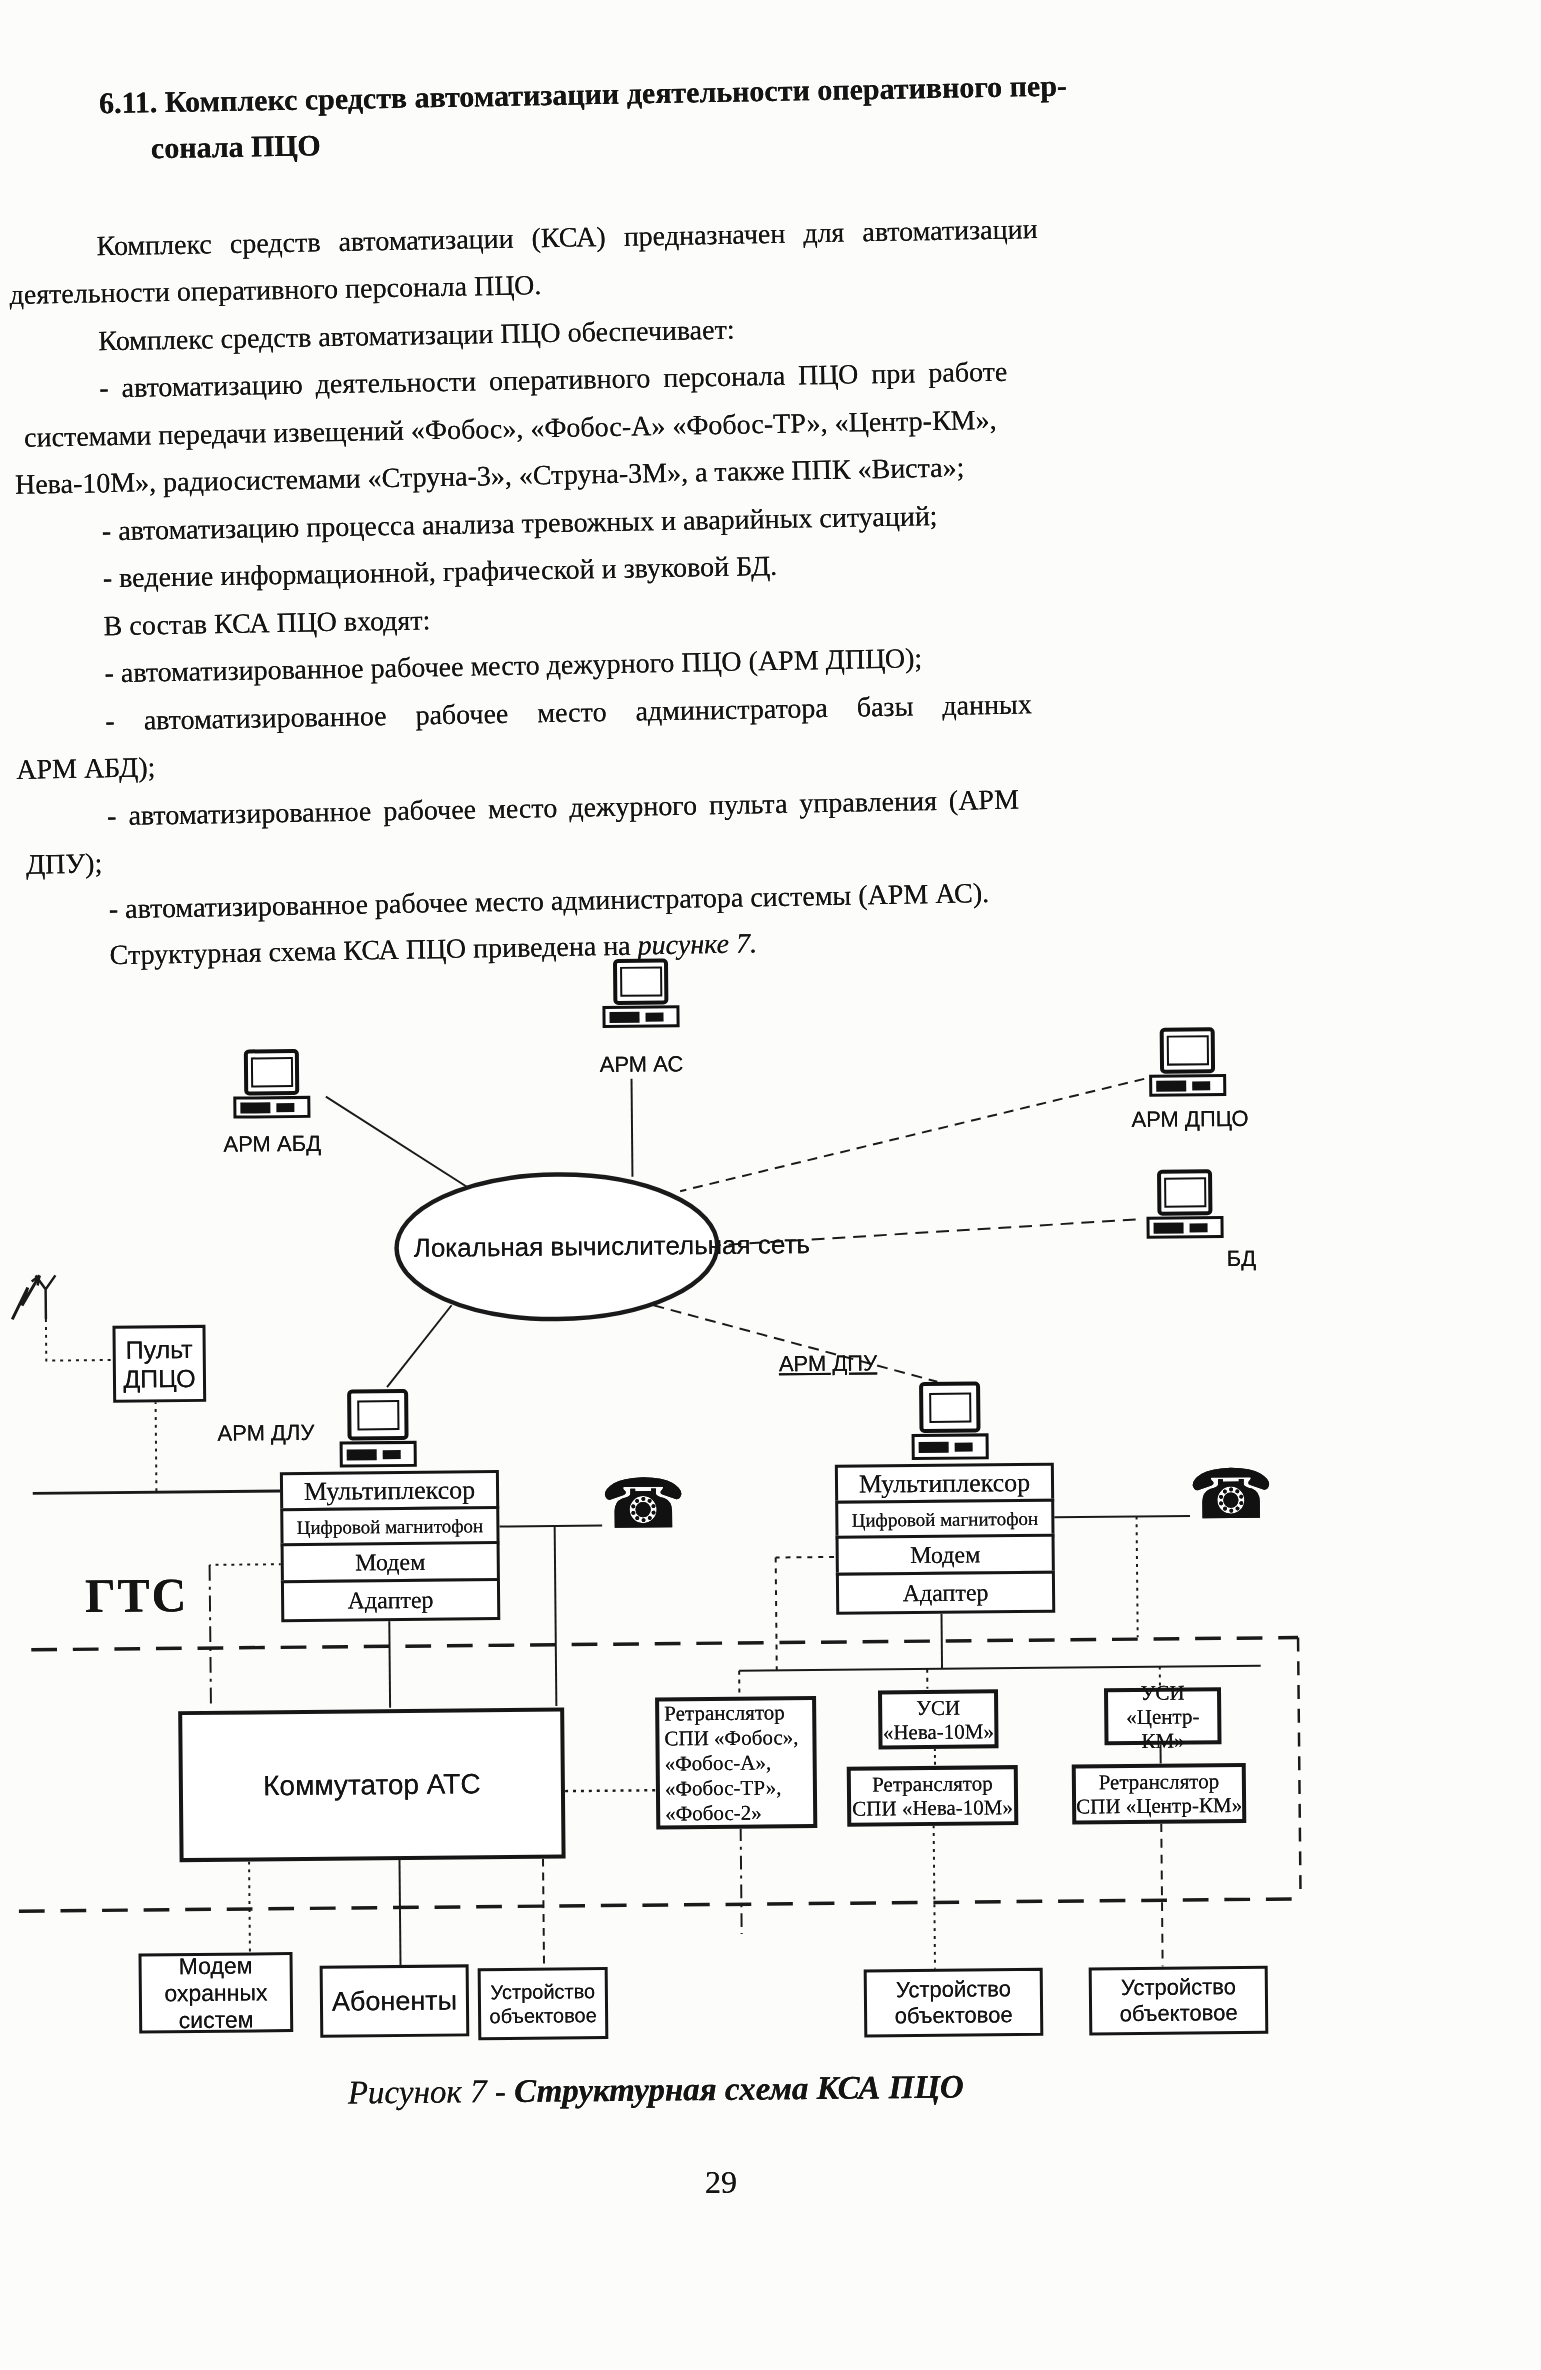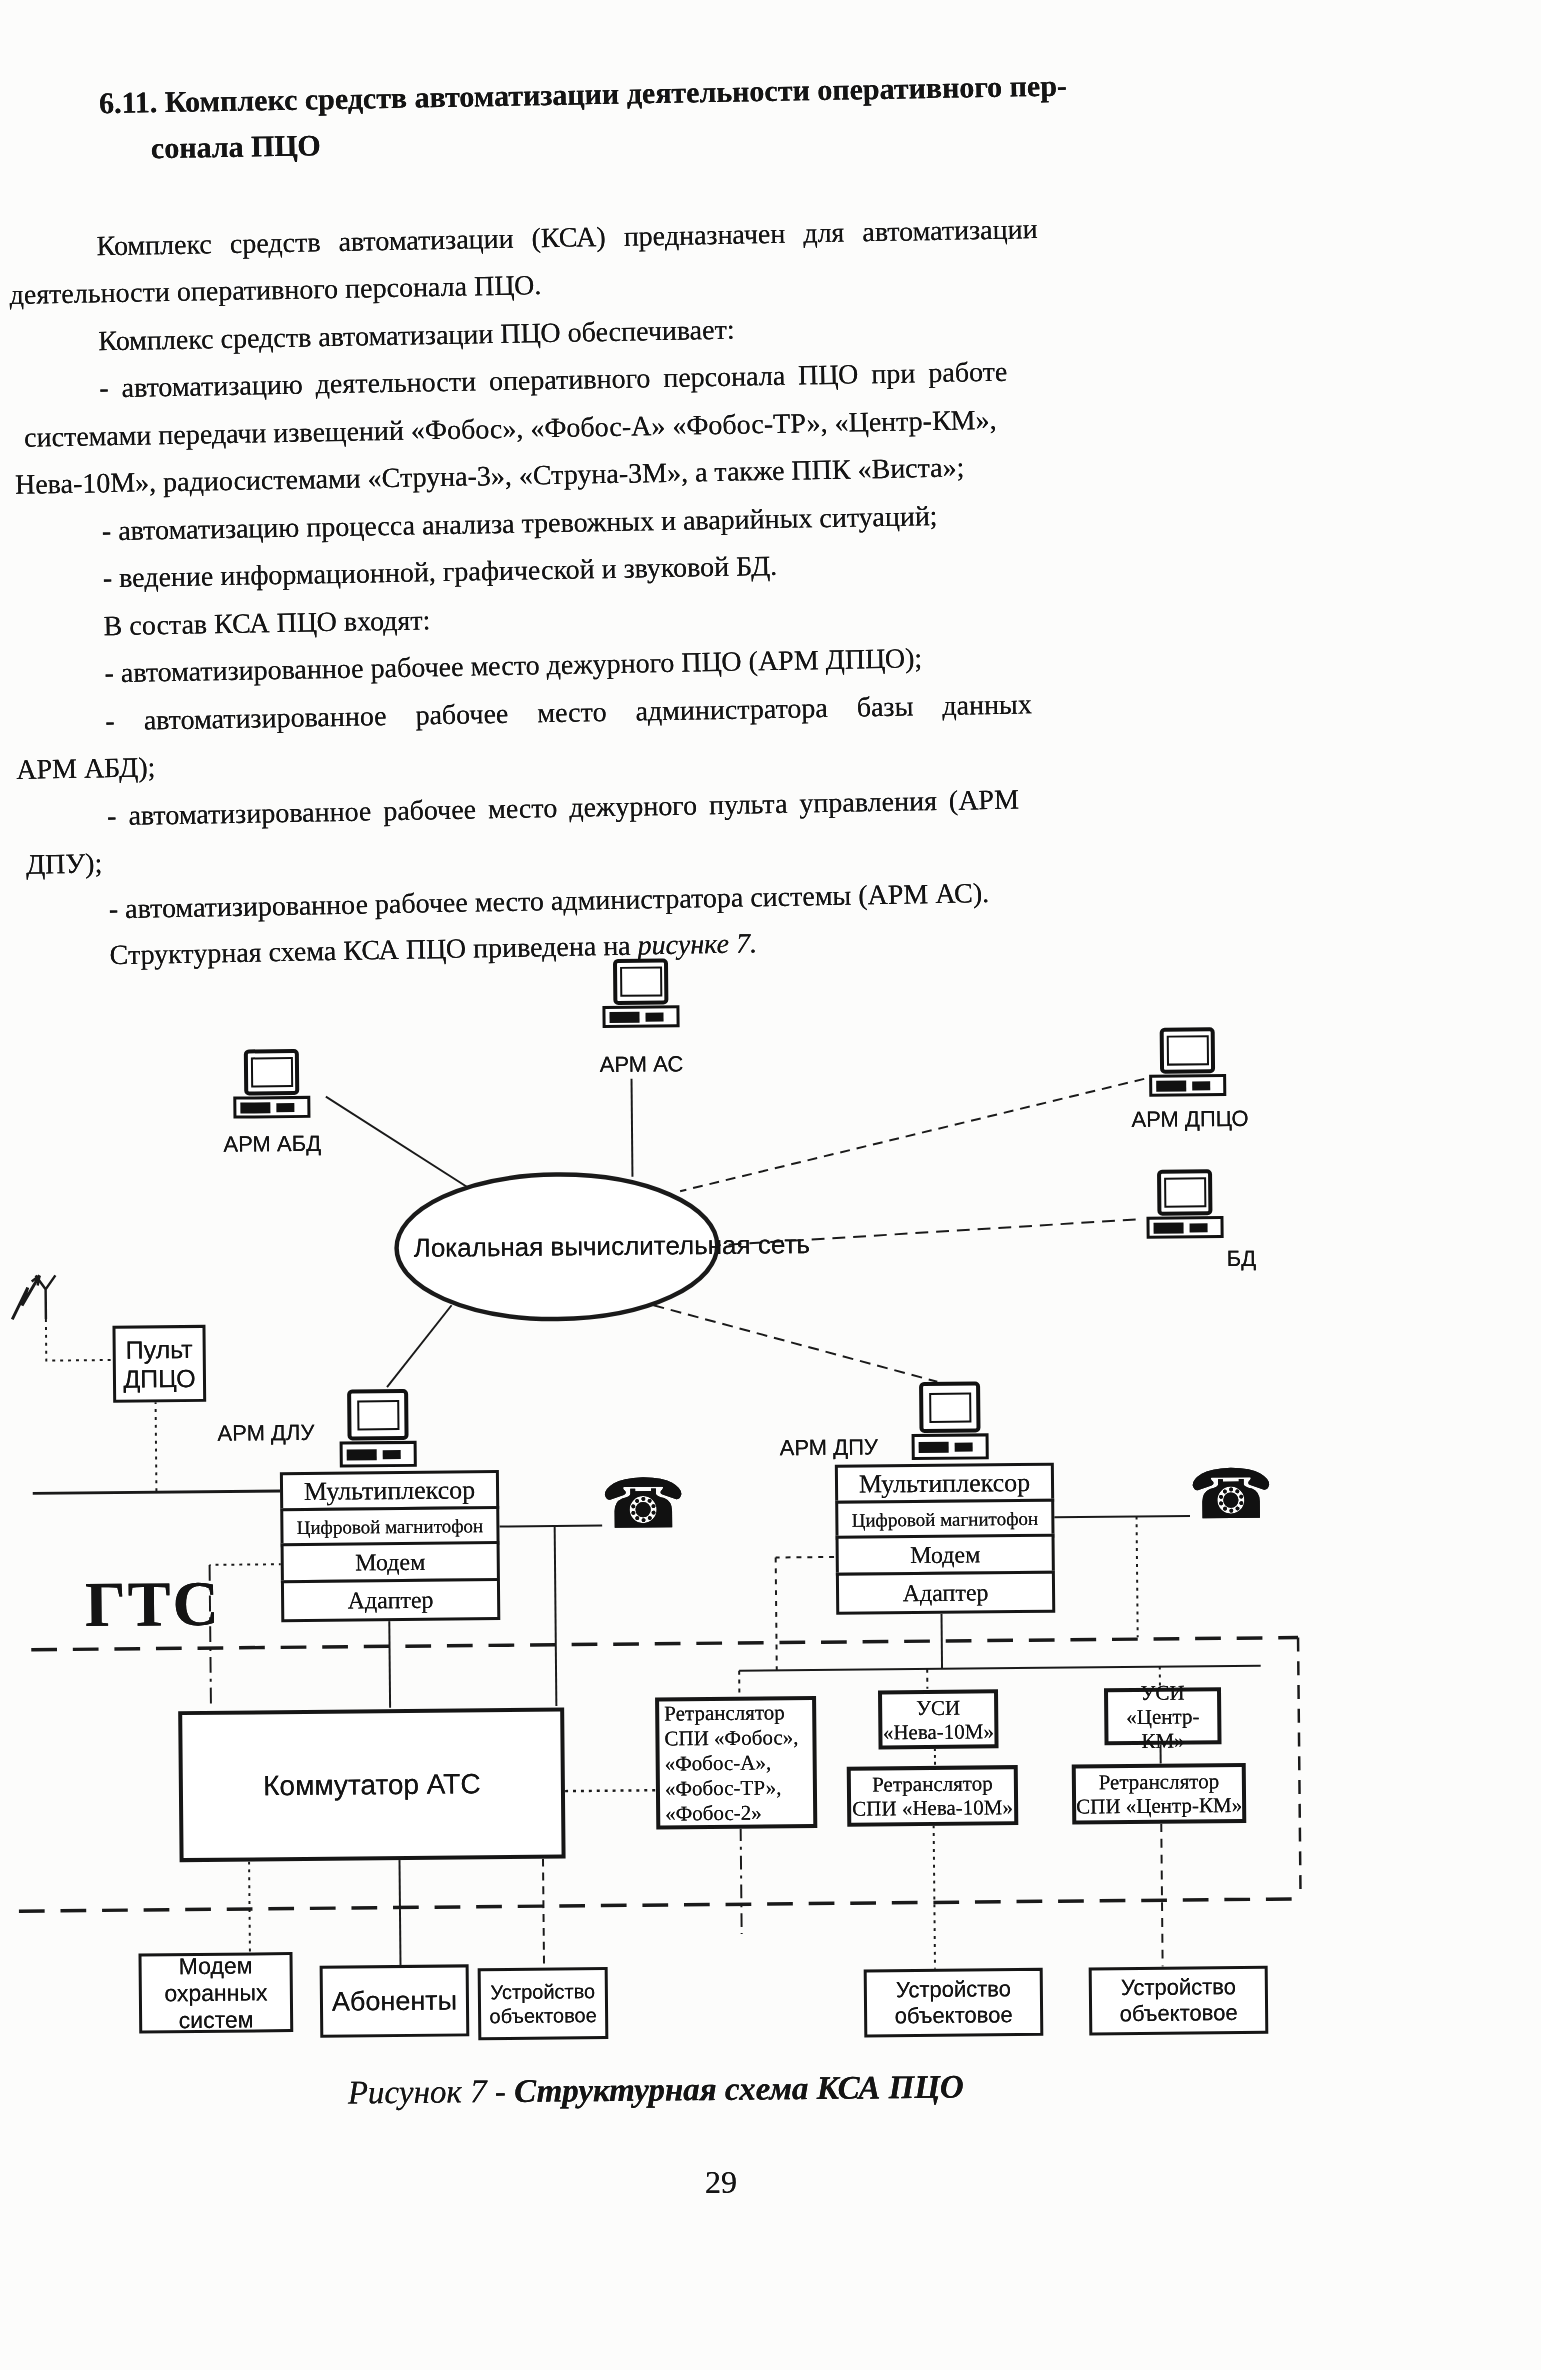--- a/index.html
+++ b/index.html
@@ -26,21 +26,21 @@
   .pc .mon{width:55px;height:46px;border:4px solid #111;border-radius:5px;margin:0 auto;background:#fff;
            display:flex;align-items:center;justify-content:center;box-sizing:border-box;}
   .pc .scr{width:38px;height:26px;border:2.5px solid #111;background:#fff;}
   .pc .base{width:77px;height:22px;border:3px solid #111;margin:1px auto 0;background:#fff;
             display:flex;align-items:center;gap:6px;padding:0 4px;box-sizing:border-box;}
   .pc .s1{width:30px;height:11px;background:#111;}
   .pc .s2{width:18px;height:9px;background:#111;}
   .pc.tall .mon{width:61px;height:51px;}
   .pc.tall .base{height:26px;}
   .phone{position:absolute;font-size:69px;line-height:69px;color:#111;font-family:"DejaVu Sans", sans-serif;}
-  .gts{position:absolute;font-weight:bold;font-size:64px;letter-spacing:2px;font-family:"Liberation Serif",serif;}
+  .gts{position:absolute;font-weight:bold;font-size:48px;letter-spacing:2px;font-family:"Liberation Serif",serif;}
   .stack-row{position:absolute;background:#fff;border:3px solid #161616;box-sizing:border-box;
              display:flex;align-items:center;justify-content:center;}
   .caption{position:absolute;font-size:33px;font-style:italic;white-space:nowrap;}
   .caption b{font-weight:bold;}
   .pagenum{position:absolute;font-size:32px;}
 </style>
 </head>
 <body>
 
 <div class="page scan">
@@ -194,21 +194,21 @@
 
     <div class="pc tall" style="left:911px;top:1388px;">
       <div class="mon">
           <div class="scr"></div>
         </div>
       <div class="base">
           <span class="s1"></span>
           <span class="s2"></span>
         </div>
     </div>
-    <div class="dlabel" style="left:780px;top:1440px;"><span>АРМ ДПУ</span></div>
+    <div class="dlabel" style="left:780px;top:1356px;text-decoration:underline;"><span>АРМ ДПУ</span></div>
 
     <div class="dlabel" style="left:416px;top:1234px;width:289px;font-size:26px;">
       <div class="center">Локальная вычислительная сеть</div>
     </div>
 
     <div class="dbox sans" style="left:114px;top:1324px;width:93px;height:77px;font-size:25px;line-height:29px;text-align:right;">
       <div>Пульт</div>
       <div>ДПЦО</div>
     </div>
 

